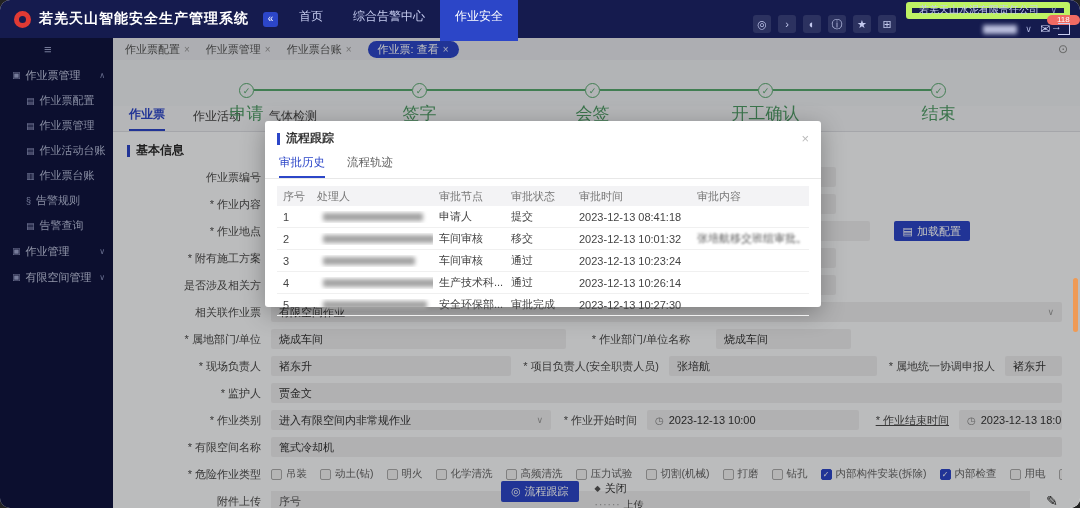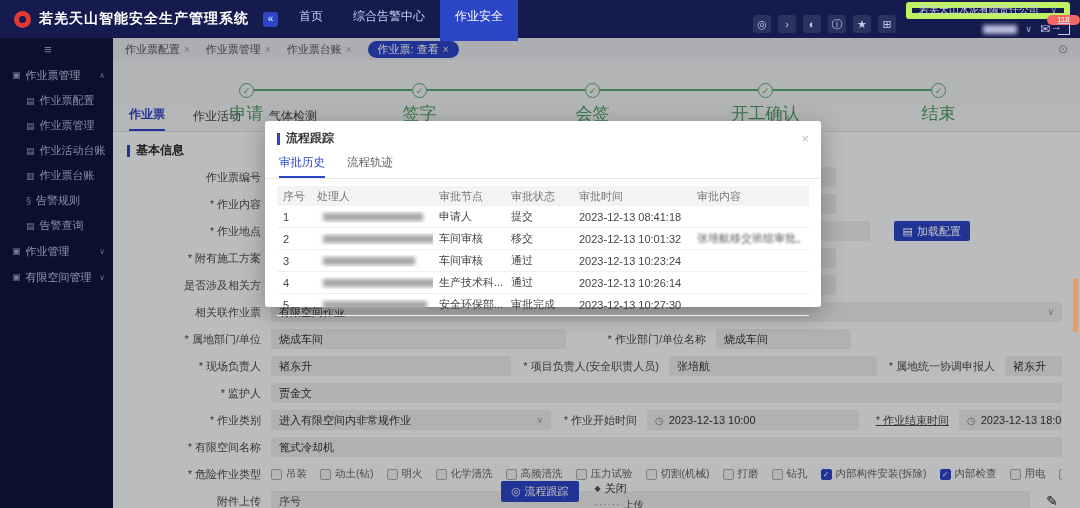--- a/index.html
+++ b/index.html
@@ -1,18 +1,18 @@
 <!DOCTYPE html>
 <html><head>
 <meta charset="utf-8">
 <style>
   *{margin:0;padding:0;box-sizing:border-box;}
   html,body{width:1080px;height:508px;overflow:hidden;background:#222;}
   body{font-family:"Liberation Sans","DejaVu Sans",sans-serif;}
-  #app{position:relative;width:1080px;height:508px;background:#eef0f3;overflow:hidden;}
+  #app{position:relative;width:1080px;height:508px;background:#eef0f3;overflow:hidden;border-radius:10px;}
 
   
   .header{position:absolute;top:0;left:0;right:0;height:38px;background:#151b4e;display:flex;align-items:center;padding:0 10px;z-index:80;}
   .logo{width:17px;height:17px;border:5px solid #e03a34;border-radius:50%;margin:0 8px 0 4px;flex:none;}
   .app-title{color:#fff;font-size:14px;font-weight:bold;letter-spacing:1px;white-space:nowrap;}
   .collapse-btn{width:15px;height:15px;background:#2c46c8;border-radius:3px;color:#fff;font-size:10px;line-height:14px;text-align:center;margin-left:14px;cursor:pointer;}
   .topnav{display:flex;height:44px;margin-left:6px;}
   .topnav .nav-item{padding:0 15px;line-height:38px;font-size:12px;color:#c7cdf0;cursor:pointer;white-space:nowrap;}
   .topnav .nav-item.active{background:#2c46c8;color:#fff;}
   .header-right{margin-left:auto;display:flex;align-items:center;gap:10px;}
@@ -292,21 +292,21 @@
           <div class="finput grow">
             <span>有限空间作业</span>
             <span class="chev">∨</span>
           </div>
         </div>
         <div class="frow">
           <div class="flabel">* 属地部门/单位</div>
           <div class="finput" style="width:295px;flex:none;">
               <span>烧成车间</span>
             </div>
-          <div class="flabel2" style="width:150px;">* 作业部门/单位名称</div>
+          <div class="flabel2" style="width:150px;text-align:center;">* 作业部门/单位名称</div>
           <div class="finput" style="width:135px;flex:none;">
               <span>烧成车间</span>
             </div>
         </div>
         <div class="frow">
           <div class="flabel">* 现场负责人</div>
           <div class="finput" style="width:240px;flex:none;">
               <span>褚东升</span>
             </div>
           <div class="flabel2" style="width:158px;">* 项目负责人(安全职责人员)</div>

